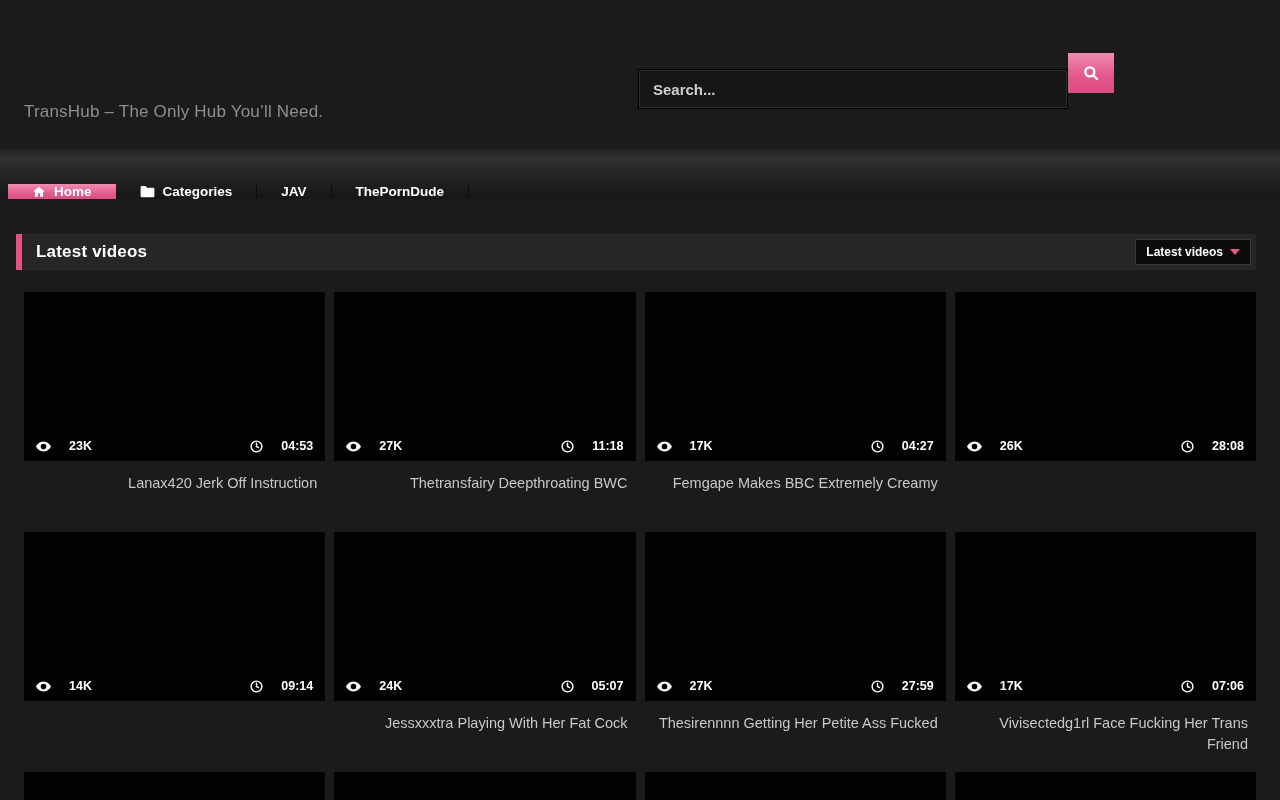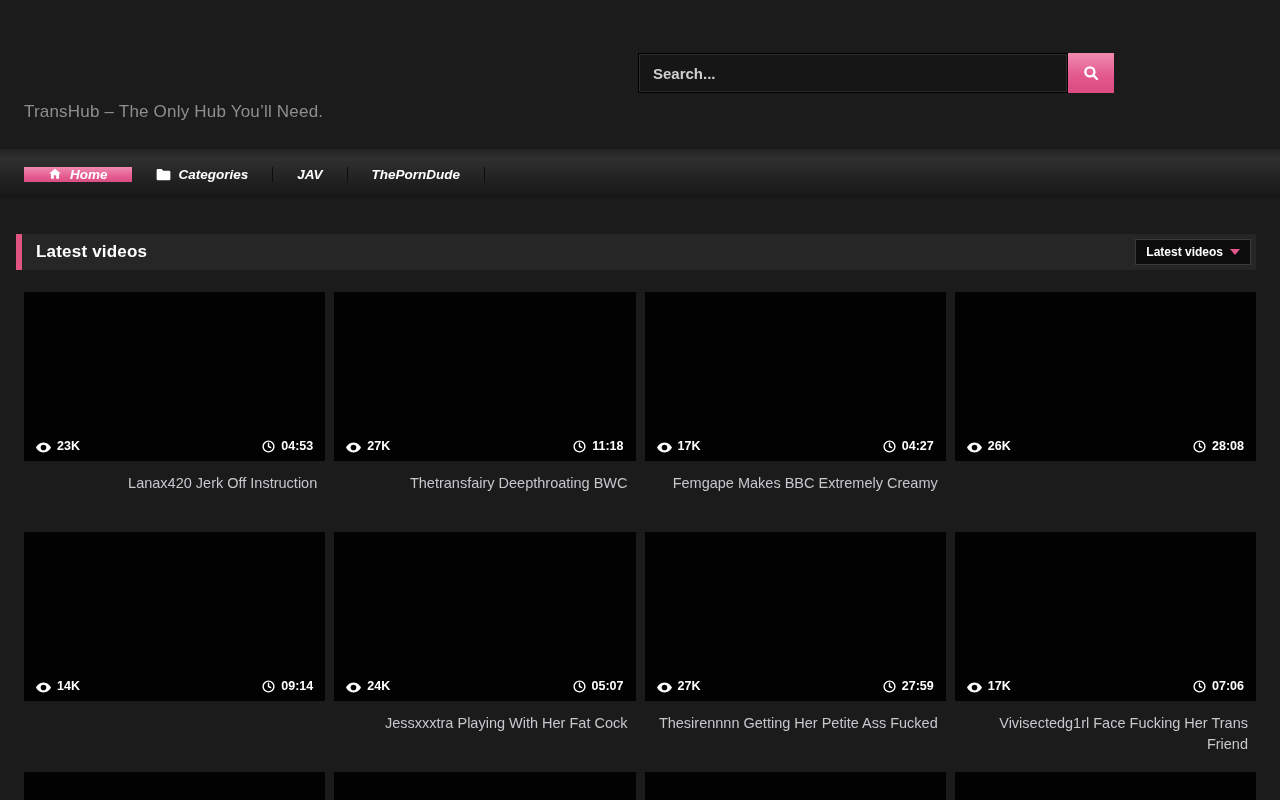--- a/index.html
+++ b/index.html
@@ -19,41 +19,41 @@
   .search-input {
     width:430px; height:40px;
     background:#161616;
     border:1px solid #000;
     box-shadow:inset 0 0 0 1px #2c2c2c;
     color:#ddd;
     font-family:"Liberation Sans", sans-serif;
     font-size:15px; font-weight:bold;
     padding:0 14px;
     outline:none;
+    margin-top:16px;
   }
   .search-input::placeholder { color:#cfcfcf; font-weight:bold; }
   .search-btn {
     width:46px; height:40px;
     border:none; cursor:pointer;
     background:linear-gradient(180deg,#f08bb0 0%, #e2578c 60%, #da4c82 100%);
     display:flex; align-items:center; justify-content:center;
   }
   .site-title {
     position:absolute; left:24px; top:102px;
     color:#8f8d90; font-size:17px; font-weight:normal;
     letter-spacing:.2px;
   }
 
   
   .nav {
     height:50px; width:100%;
     background:linear-gradient(180deg,#222 0%, #303030 18%, #222 60%, #161616 100%);
-    display:flex; align-items:center;
-    padding-left:24px;
-    font-style:italic;
+    display:flex; align-items:flex-end;
+    padding-left:8px;
   }
   .nav-tab {
     display:flex; align-items:center; justify-content:center;
     gap:8px;
     padding:0 24px;
     font-size:13.5px; font-weight:bold; color:#fff;
     border-right:1px solid #0e0e0e;
     cursor:pointer; white-space:nowrap;
   }
   .nav-tab.active {
@@ -101,21 +101,21 @@
     position:relative;
     height:169px;
     background:#020202;
   }
   .meta {
     position:absolute; left:0; right:0; bottom:0;
     display:flex; align-items:center; justify-content:space-between;
     padding:8px 12px;
     font-size:12.5px; font-weight:bold; color:#fff;
   }
-  .meta-left, .meta-right { display:flex; align-items:flex-end; gap:6px; }
+  .meta-left, .meta-right { display:flex; align-items:center; gap:18px; }
   .vtitle {
     min-height:71px;
     padding:12px 8px 0 8px;
     text-align:right;
     color:#c9c6cc;
     font-size:14.5px;
     line-height:1.45;
   }
   .grid.partial { margin-top:0; }
   .grid.partial .thumb { height:169px; }

